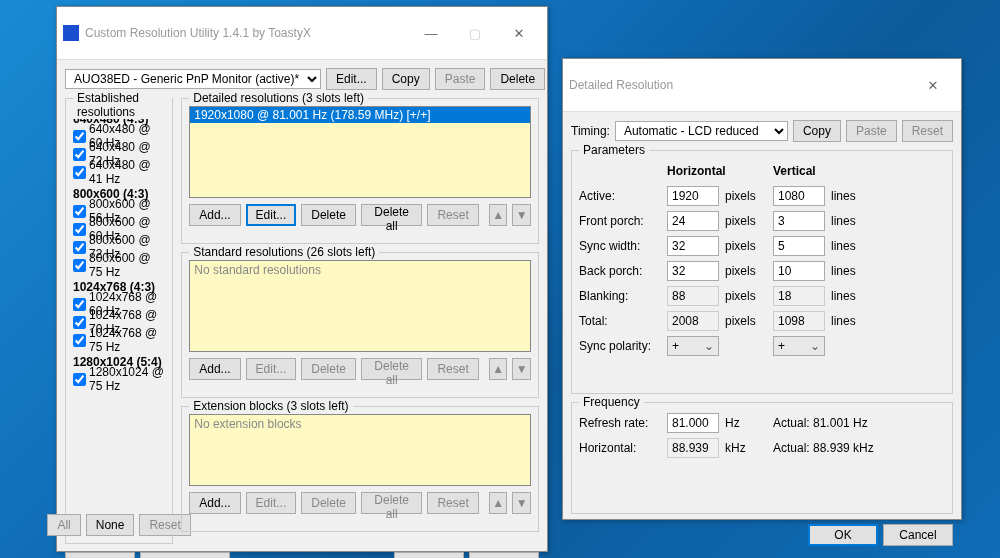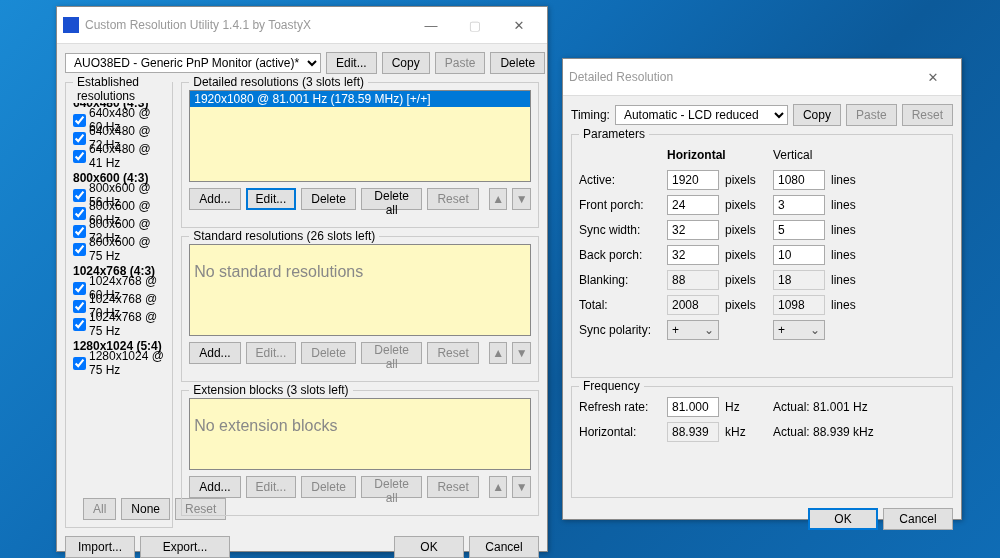--- a/index.html
+++ b/index.html
@@ -1,32 +1,32 @@
 <!DOCTYPE html>
 <html><head>
 <meta charset="utf-8">
 <style>
 html,body{margin:0;padding:0;width:1000px;height:558px;overflow:hidden;font-family:"Segoe UI",Tahoma,sans-serif;font-size:12px;color:#000}
 body{background:linear-gradient(135deg,#1a8ad4 0%,#0f6cb5 40%,#0c5a9a 60%,#0f6cb5 100%)}
 .window{position:absolute;background:#f0f0f0;border:1px solid #888;box-shadow:1px 1px 5px rgba(0,0,0,0.3)}
-.titlebar{height:28px;background:#fff;display:flex;align-items:center;padding:4px 6px;border-bottom:1px solid #ddd}
+.titlebar{height:28px;background:#fff;display:flex;align-items:center;padding:12px 6px;border-bottom:1px solid #ddd}
 .titlebar .title{flex:1;color:#999;font-size:12px}
 .titlebar .wbtn{width:44px;height:28px;display:flex;align-items:center;justify-content:center;color:#666;font-size:13px}
 .titlebar .icon{width:16px;height:16px;background:#1a4fd0;margin-right:6px}
 .body{padding:8px}
 .row{display:flex;gap:5px;align-items:center}
 select,input[type=text]{border:1px solid #aaa;background:#fff;font:inherit;height:20px;padding:0 4px;box-sizing:border-box}
 button{border:1px solid #aaa;background:#e1e1e1;font:inherit;height:22px;padding:0 9px;box-sizing:border-box}
 button:disabled{color:#888}
 button.active{border:2px solid #0078d7;padding:0 8px}
 .fieldset{border:1px solid #ccc;margin-top:8px;padding:7px;position:relative}
 .legend{position:absolute;top:-8px;left:7px;background:#f0f0f0;padding:0 4px;font-size:12px}
 .listbox{border:1px solid #888;background:#fef9c3;overflow:hidden}
 .selrow{background:#0078d7;color:#fff;padding:1px 4px;font-size:12px}
-.placeholder{color:#888;padding:18px 4px;font-size:16px}
+.placeholder{color:#888;padding:2px 4px;font-size:12px}
 .cbrow{display:flex;align-items:center;gap:3px;height:18px;font-size:12px}
 .cbrow input{margin:0}
 .heading{font-weight:bold;font-size:12px;margin-top:6px;margin-bottom:1px}
 .small{height:22px;width:22px;padding:0}
 .paramrow{display:flex;align-items:center;height:25px;gap:6px}
 .paramrow .lbl{width:82px}
 .paramrow input{width:52px}
 .paramrow .unit{width:42px}
 .readonly{border:1px solid #ccc;background:#f0f0f0;height:20px;width:52px;display:flex;align-items:center;padding:0 4px;box-sizing:border-box}
 .sel{border:1px solid #aaa;height:20px;width:52px;display:flex;align-items:center;padding:0 4px;box-sizing:border-box;background:#e8e8e8}
@@ -99,21 +99,21 @@
             <label class="cbrow">
               <input type="checkbox" checked="" style="">
               <span>1024x768 @ 75 Hz</span>
             </label>
             <div class="heading">1280x1024 (5:4)</div>
             <label class="cbrow">
               <input type="checkbox" checked="" style="">
               <span>1280x1024 @ 75 Hz</span>
             </label>
           </div>
-        <div class="row" style="position:absolute;bottom:7px;left:17px;right:7px;">
+        <div class="row" style="position:absolute;bottom:7px;left:7px;right:7px;justify-content:center">
           <button disabled="">All</button>
           <button>None</button>
           <button disabled="">Reset</button>
         </div>
       </div>
 
       <div style="flex:1">
         <div class="fieldset" style="height:130px">
           <div class="legend">Detailed resolutions (3 slots left)</div>
           <div class="listbox" style="height:90px">
@@ -189,21 +189,21 @@
       <button>Copy</button>
       <button disabled="">Paste</button>
       <button disabled="">Reset</button>
     </div>
 
     <div class="fieldset" style="height:228px">
       <div class="legend">Parameters</div>
       <div class="paramrow">
         <div class="lbl"></div>
         <div style="width:100px;font-weight:bold">Horizontal</div>
-        <div style="font-weight:normal">Vertical</div>
+        <div style="font-weight:bold">Vertical</div>
       </div>
       <div id="paramrows">
           <div class="paramrow">
             <div class="lbl">Active:</div>
             <input type="text" value="1920" style="">
             <div class="unit">pixels</div>
             <input type="text" value="1080" style="">
             <div class="unit">lines</div>
           </div>
           <div class="paramrow">

